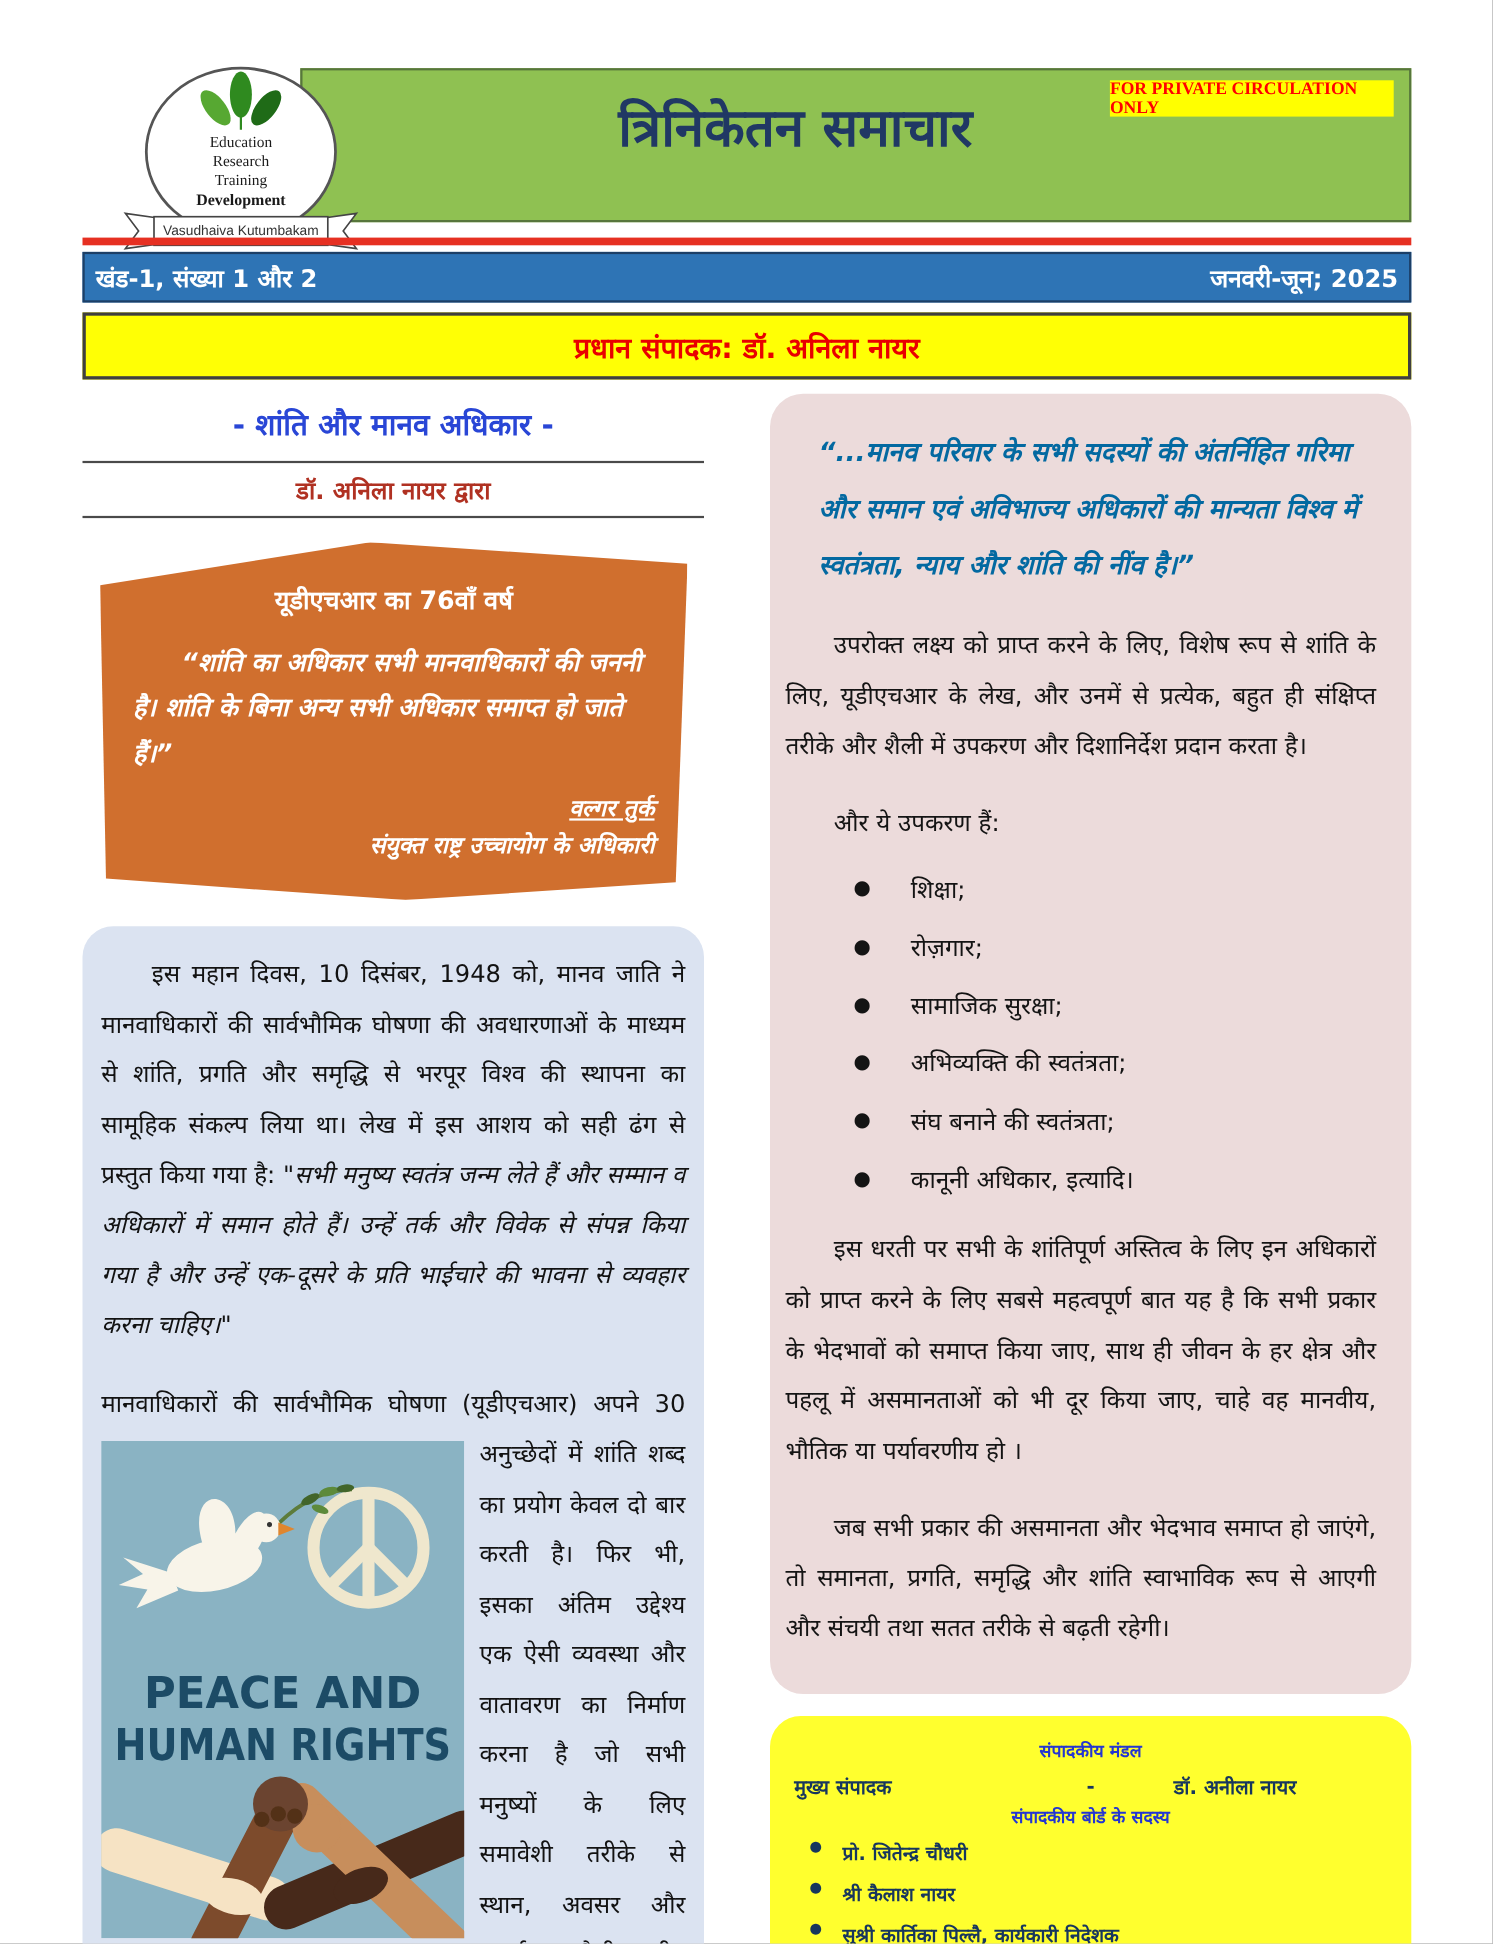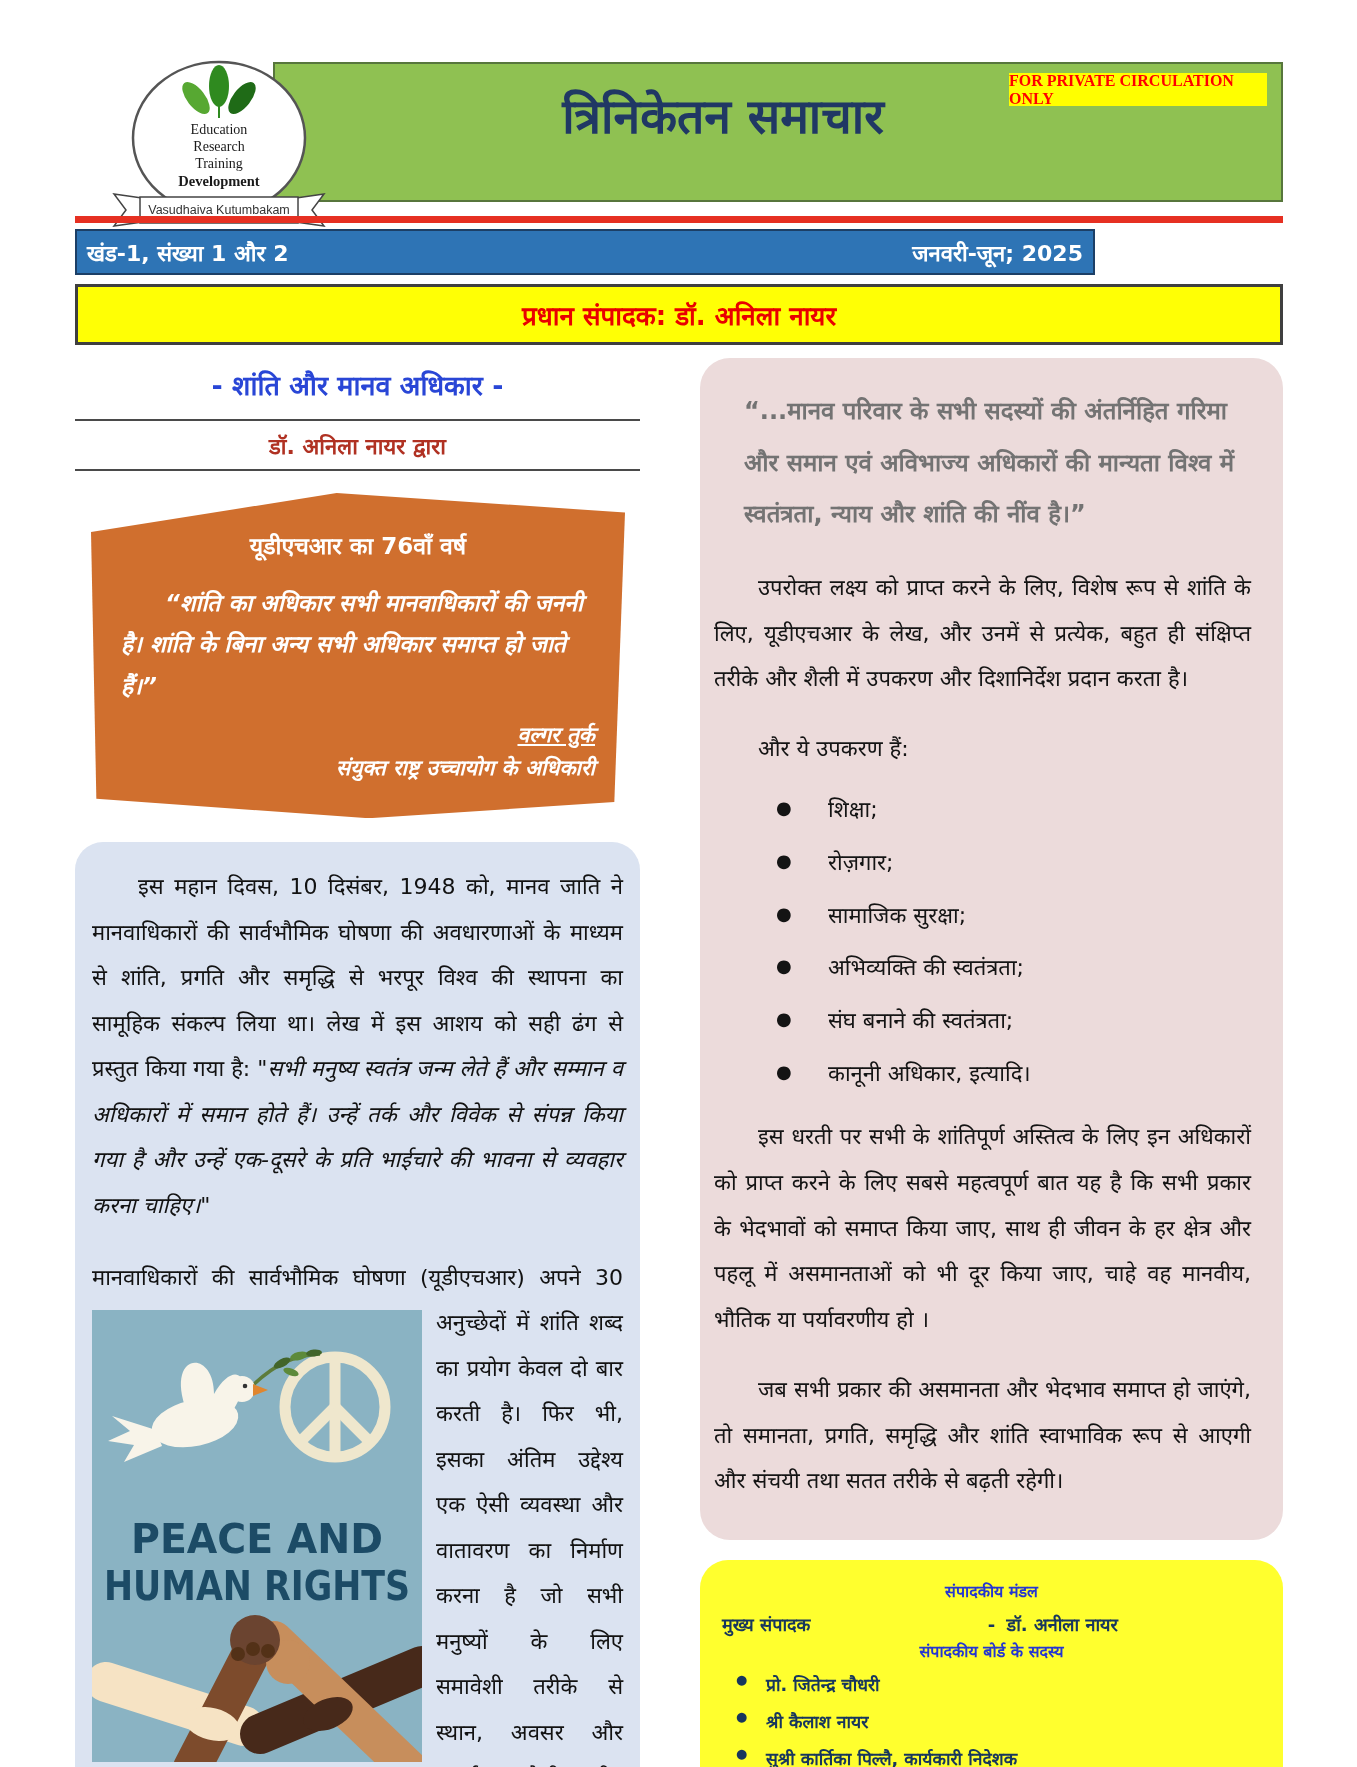--- a/index.html
+++ b/index.html
@@ -19,21 +19,21 @@
     font-size:48px; font-weight:bold; color:#203864;
   }
   .badge {
     position:absolute; top:9px; right:14px; width:258px; height:33px;
     background:#ffff00; color:#ff0000; font-family:"Liberation Serif",serif;
     font-weight:bold; font-size:16px; display:flex; align-items:center; justify-content:center;
   }
   .logo { position:absolute; left:110px; top:56px; width:218px; height:182px; }
   .red-rule { position:absolute; left:75px; top:216px; width:1208px; height:7px; background:#e63022; }
   .issue-bar {
-    position:absolute; left:75px; top:229px; width:1020px; height:46px;
+    position:absolute; left:75px; top:229px; width:1208px; height:46px;
     background:#2e74b5; border:2px solid #1c3f66; color:#ffffff;
     display:flex; align-items:center; justify-content:space-between;
     padding:0 10px; font-size:22px; font-weight:bold;
   }
   .editor-bar {
     position:absolute; left:75px; top:284px; width:1208px; height:61px;
     background:#ffff05; border:3px solid #3f3f3f; color:#e90000;
     display:flex; align-items:center; justify-content:center;
     font-size:26px; font-weight:bold;
   }
@@ -62,36 +62,36 @@
   .ital { font-style:italic; }
   .peace-image {
     float:left; width:330px; height:452px; margin:10px 14px 4px 0; display:block;
   }
   
   .pink-panel {
     background:#ecdbdb; border-radius:30px; padding:28px 32px 30px 14px;
     font-size:22px; line-height:2.08; color:#141414;
   }
   .r-quote {
-    color:#737373; font-weight:bold; font-size:24px;
+    color:#0369a1; font-weight:bold; font-style:italic; font-size:24px;
     line-height:2.15; padding-left:30px; margin-bottom:24px;
   }
   .r-para { text-align:justify; text-indent:44px; margin:0 0 24px; }
   .tools-intro { text-indent:44px; margin-bottom:22px; }
   .tools { list-style:none; margin:0 0 24px 62px; }
   .tools li { position:relative; padding-left:52px; margin-bottom:21px; line-height:1.45; }
   .tools li::before { content:"●"; position:absolute; left:0; top:1px; font-size:18px; }
   .yellow-box {
     margin-top:20px; background:#ffff2e; border-radius:28px; padding:16px 22px 24px; color:#141414;
   }
   .yb-heading { text-align:center; color:#2436d2; font-size:16px; font-weight:bold; margin:4px 0 10px; }
   .chief-row { display:grid; grid-template-columns:1fr 30px 1fr; align-items:center;
                font-size:18px; font-weight:bold; color:#17365d; margin-bottom:4px; }
   .chief-row .dash { text-align:center; }
-  .chief-row .name { text-align:left; padding-right:22px; }
+  .chief-row .name { text-align:center; padding-right:22px; }
   .members { list-style:none; margin:8px 0 6px 14px; }
   .members li { position:relative; padding-left:30px; margin-bottom:13px;
                 font-size:17.5px; font-weight:bold; color:#17365d; }
   .members li::before { content:"●"; position:absolute; left:0; top:0; font-size:13px; }
 </style>
 </head>
 <body>
 
 <div class="page">
 

